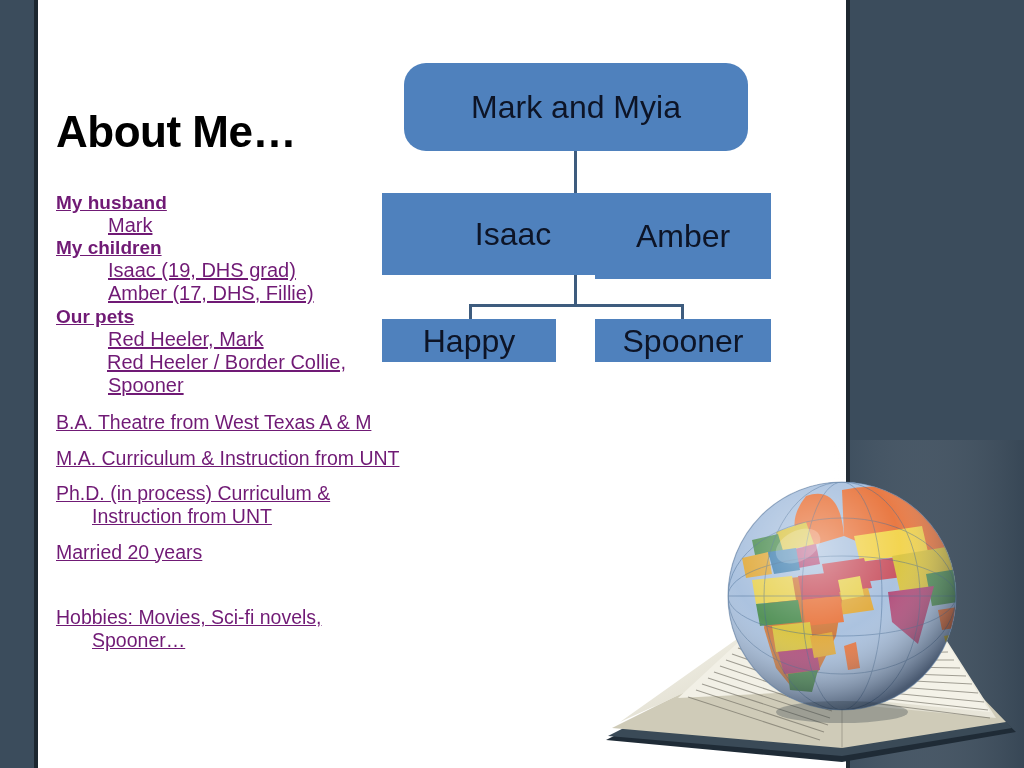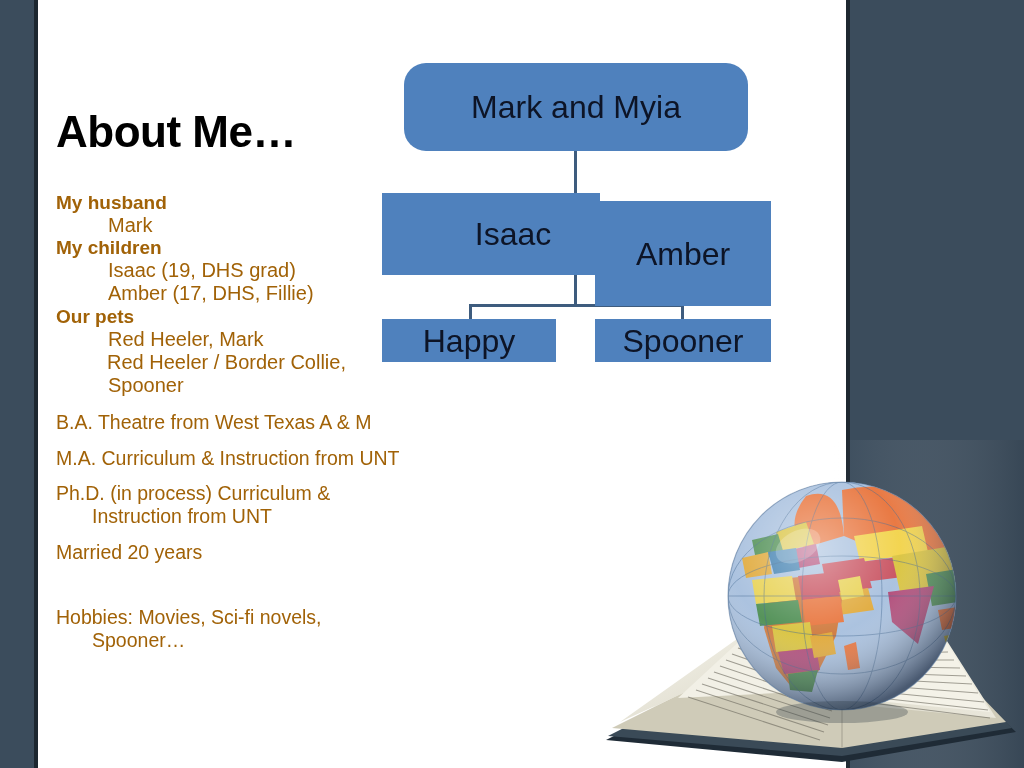--- a/index.html
+++ b/index.html
@@ -66,23 +66,24 @@
   }
 
   
   .body-col {
     position: absolute;
     left: 56px;
     top: 192px;
     width: 352px;
   }
   .b-line {
-    color: #a16207;
+    color: #701a75;
     font-size: 19.5px;
     line-height: 1.16;
+    text-decoration: underline;
   }
   .b-head {
     font-weight: bold;
     font-size: 19px;
     padding-left: 0;
   }
   .b-sub {
     padding-left: 52px;
     text-indent: 0;
     font-size: 20px;
@@ -113,21 +114,21 @@
     color: #0d1426;
     display: flex;
     align-items: center;
     justify-content: center;
     font-size: 32px;
     line-height: 1;
     pointer-events: auto;
   }
   .node.top    { left: 404px; top: 63px;  width: 344px; height: 88px; border-radius: 22px; }
   .node.left1  { left: 382px; top: 193px; width: 174px; height: 82px; padding-left: 44px; }
-  .node.right1 { left: 595px; top: 193px; width: 176px; height: 105px; margin-top: 8px; }
+  .node.right1 { left: 595px; top: 193px; width: 176px; height: 86px; }
   .node.left2  { left: 382px; top: 319px; width: 174px; height: 43px; }
   .node.right2 { left: 595px; top: 319px; width: 176px; height: 43px; }
 
   .conn {
     position: absolute;
     background: #3e5c7e;
   }
   
   .conn-trunk { left: 574px; top: 151px; width: 3px; height: 155px; }
   

